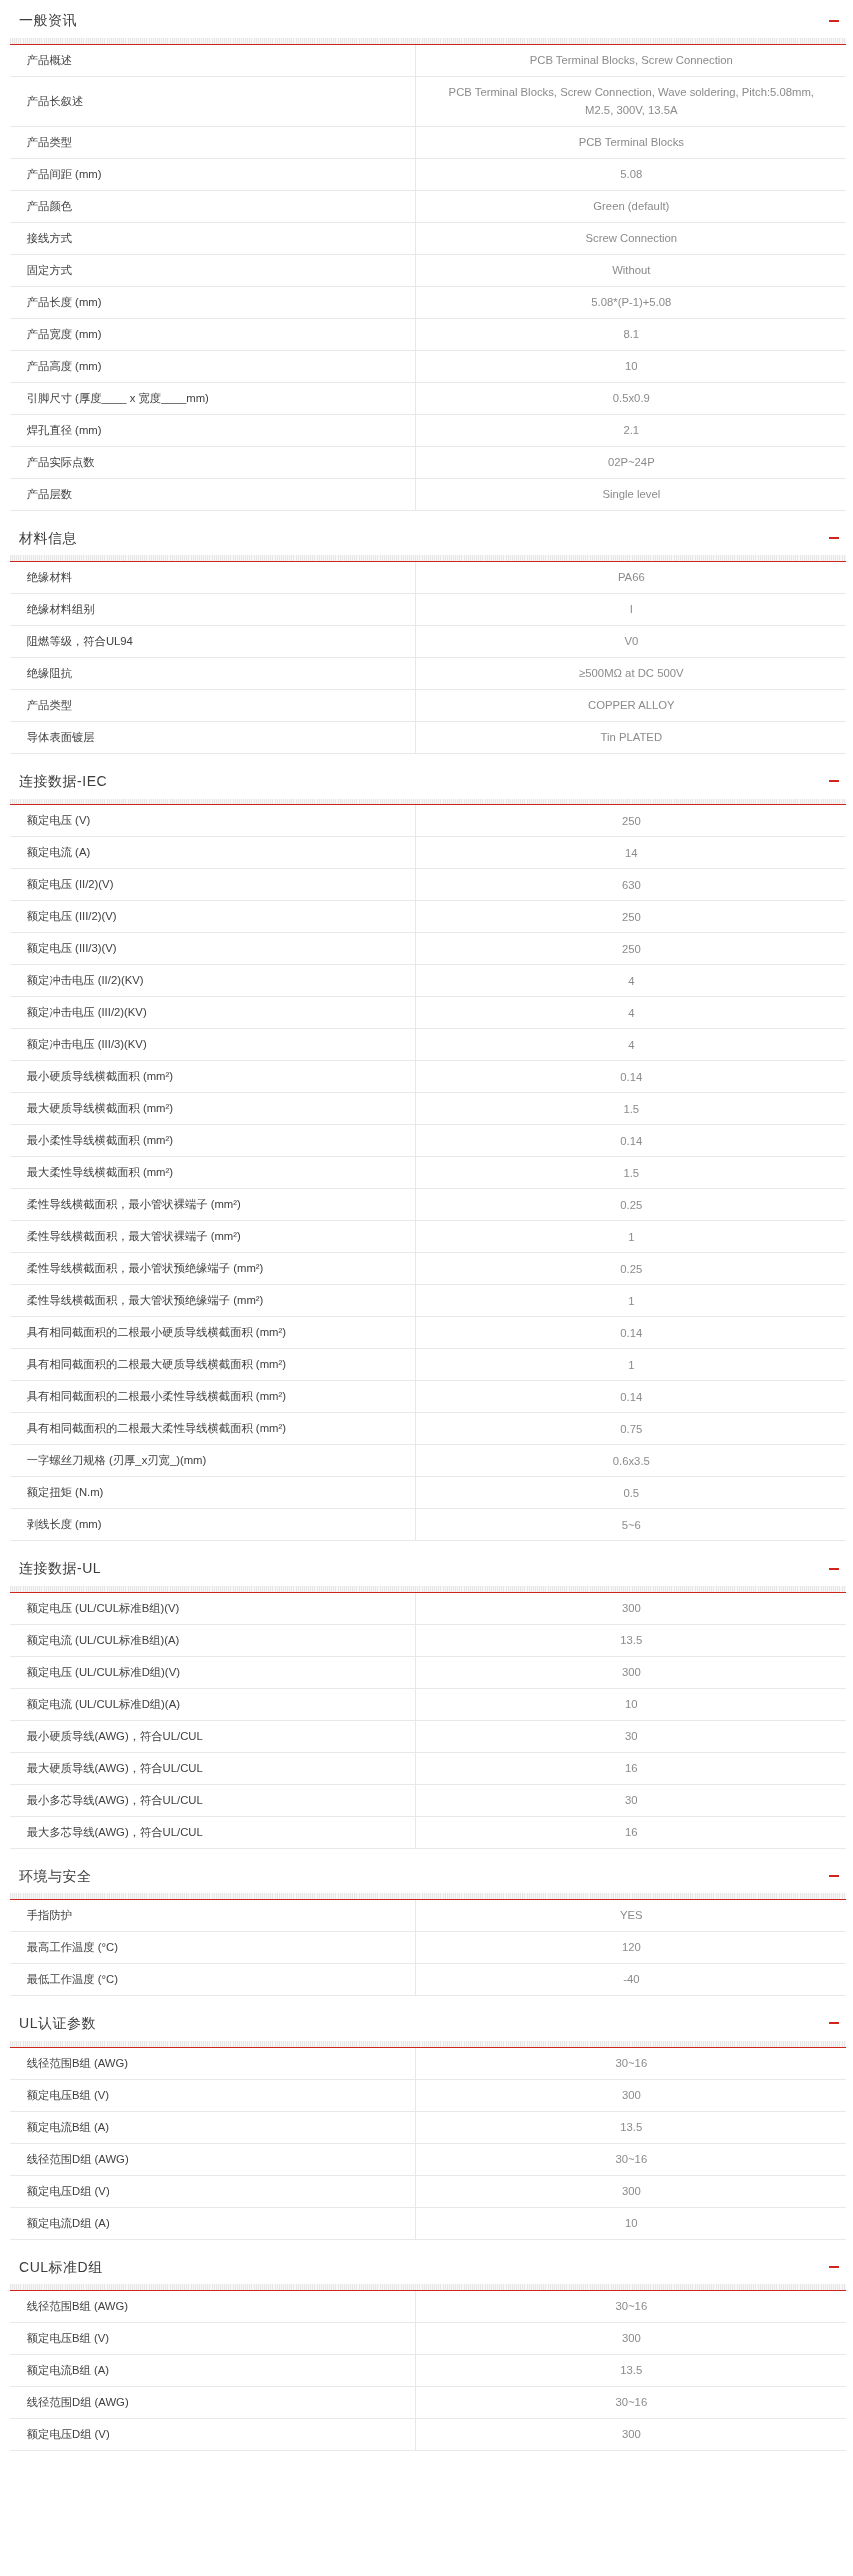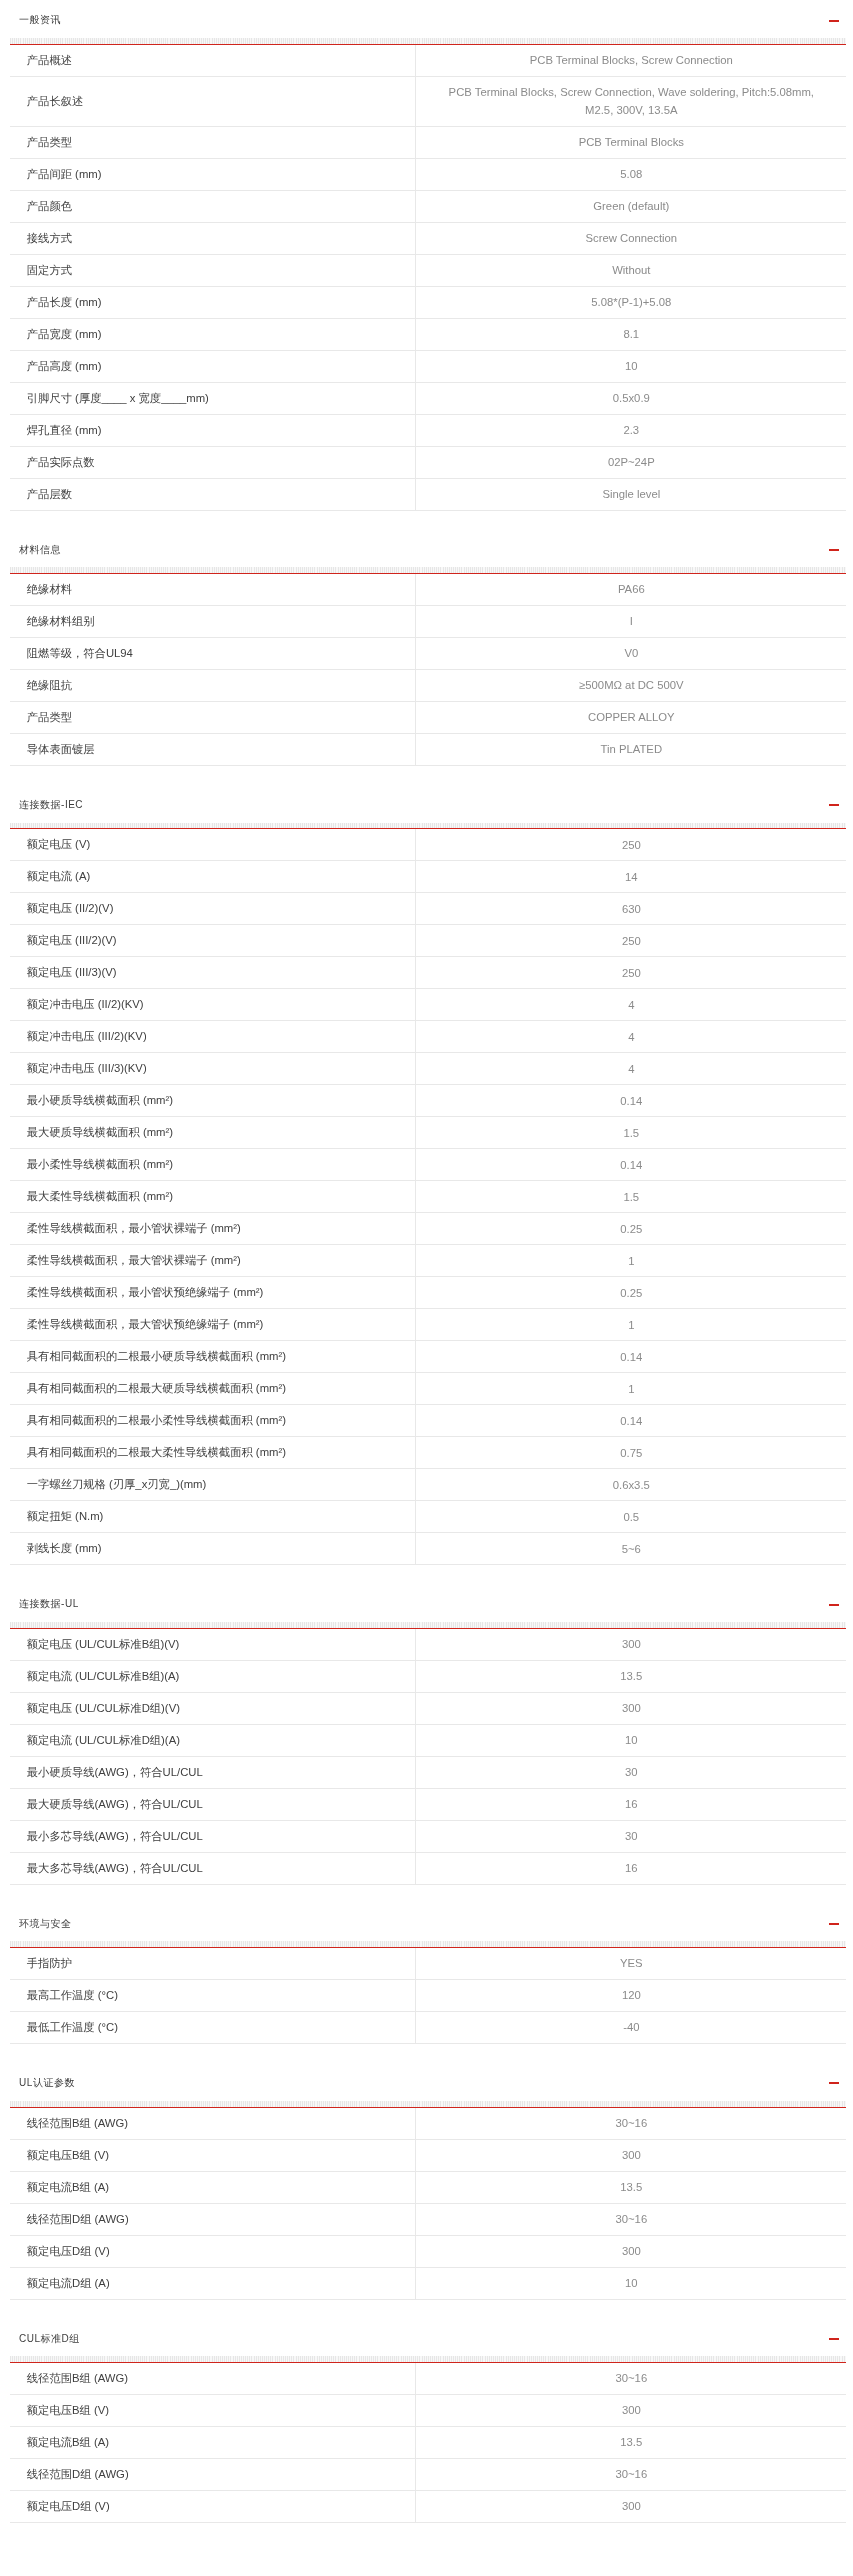--- a/index.html
+++ b/index.html
@@ -14,31 +14,31 @@
   html,body{background:#ffffff;}
   body{
     width:854px;
     font-family:"Liberation Sans","DejaVu Sans",sans-serif;
     color:var(--label-color);
   }
   .page{
     width:854px;
     padding:11.3px 7.7px 4.1px 10.3px;
   }
-  .spec-section{margin-top:30px;}
+  .spec-section{margin-top:18px;}
   .spec-section:first-of-type{margin-top:0;}
   .section-header{
     display:flex;
     justify-content:space-between;
     align-items:center;
     padding:0 7.2px 0 8.8px;
     margin-bottom:8.2px;
   }
   .section-title{
-    font-size:10px;
+    font-size:14px;
     font-weight:400;
     color:var(--title-color);
     letter-spacing:0.5px;
     line-height:18.5px;
   }
   .collapse-icon{
     display:inline-block;
     width:9.8px;
     height:2.1px;
     background:var(--accent);
@@ -143,21 +143,21 @@
     <div class="cell value">10</div>
   </div>
 
   <div class="row">
     <div class="cell label">引脚尺寸 (厚度____ x 宽度____mm)</div>
     <div class="cell value">0.5x0.9</div>
   </div>
 
   <div class="row">
     <div class="cell label">焊孔直径 (mm)</div>
-    <div class="cell value">2.3</div>
+    <div class="cell value">2.1</div>
   </div>
 
   <div class="row">
     <div class="cell label">产品实际点数</div>
     <div class="cell value">02P~24P</div>
   </div>
 
   <div class="row">
     <div class="cell label">产品层数</div>
     <div class="cell value">Single level</div>

